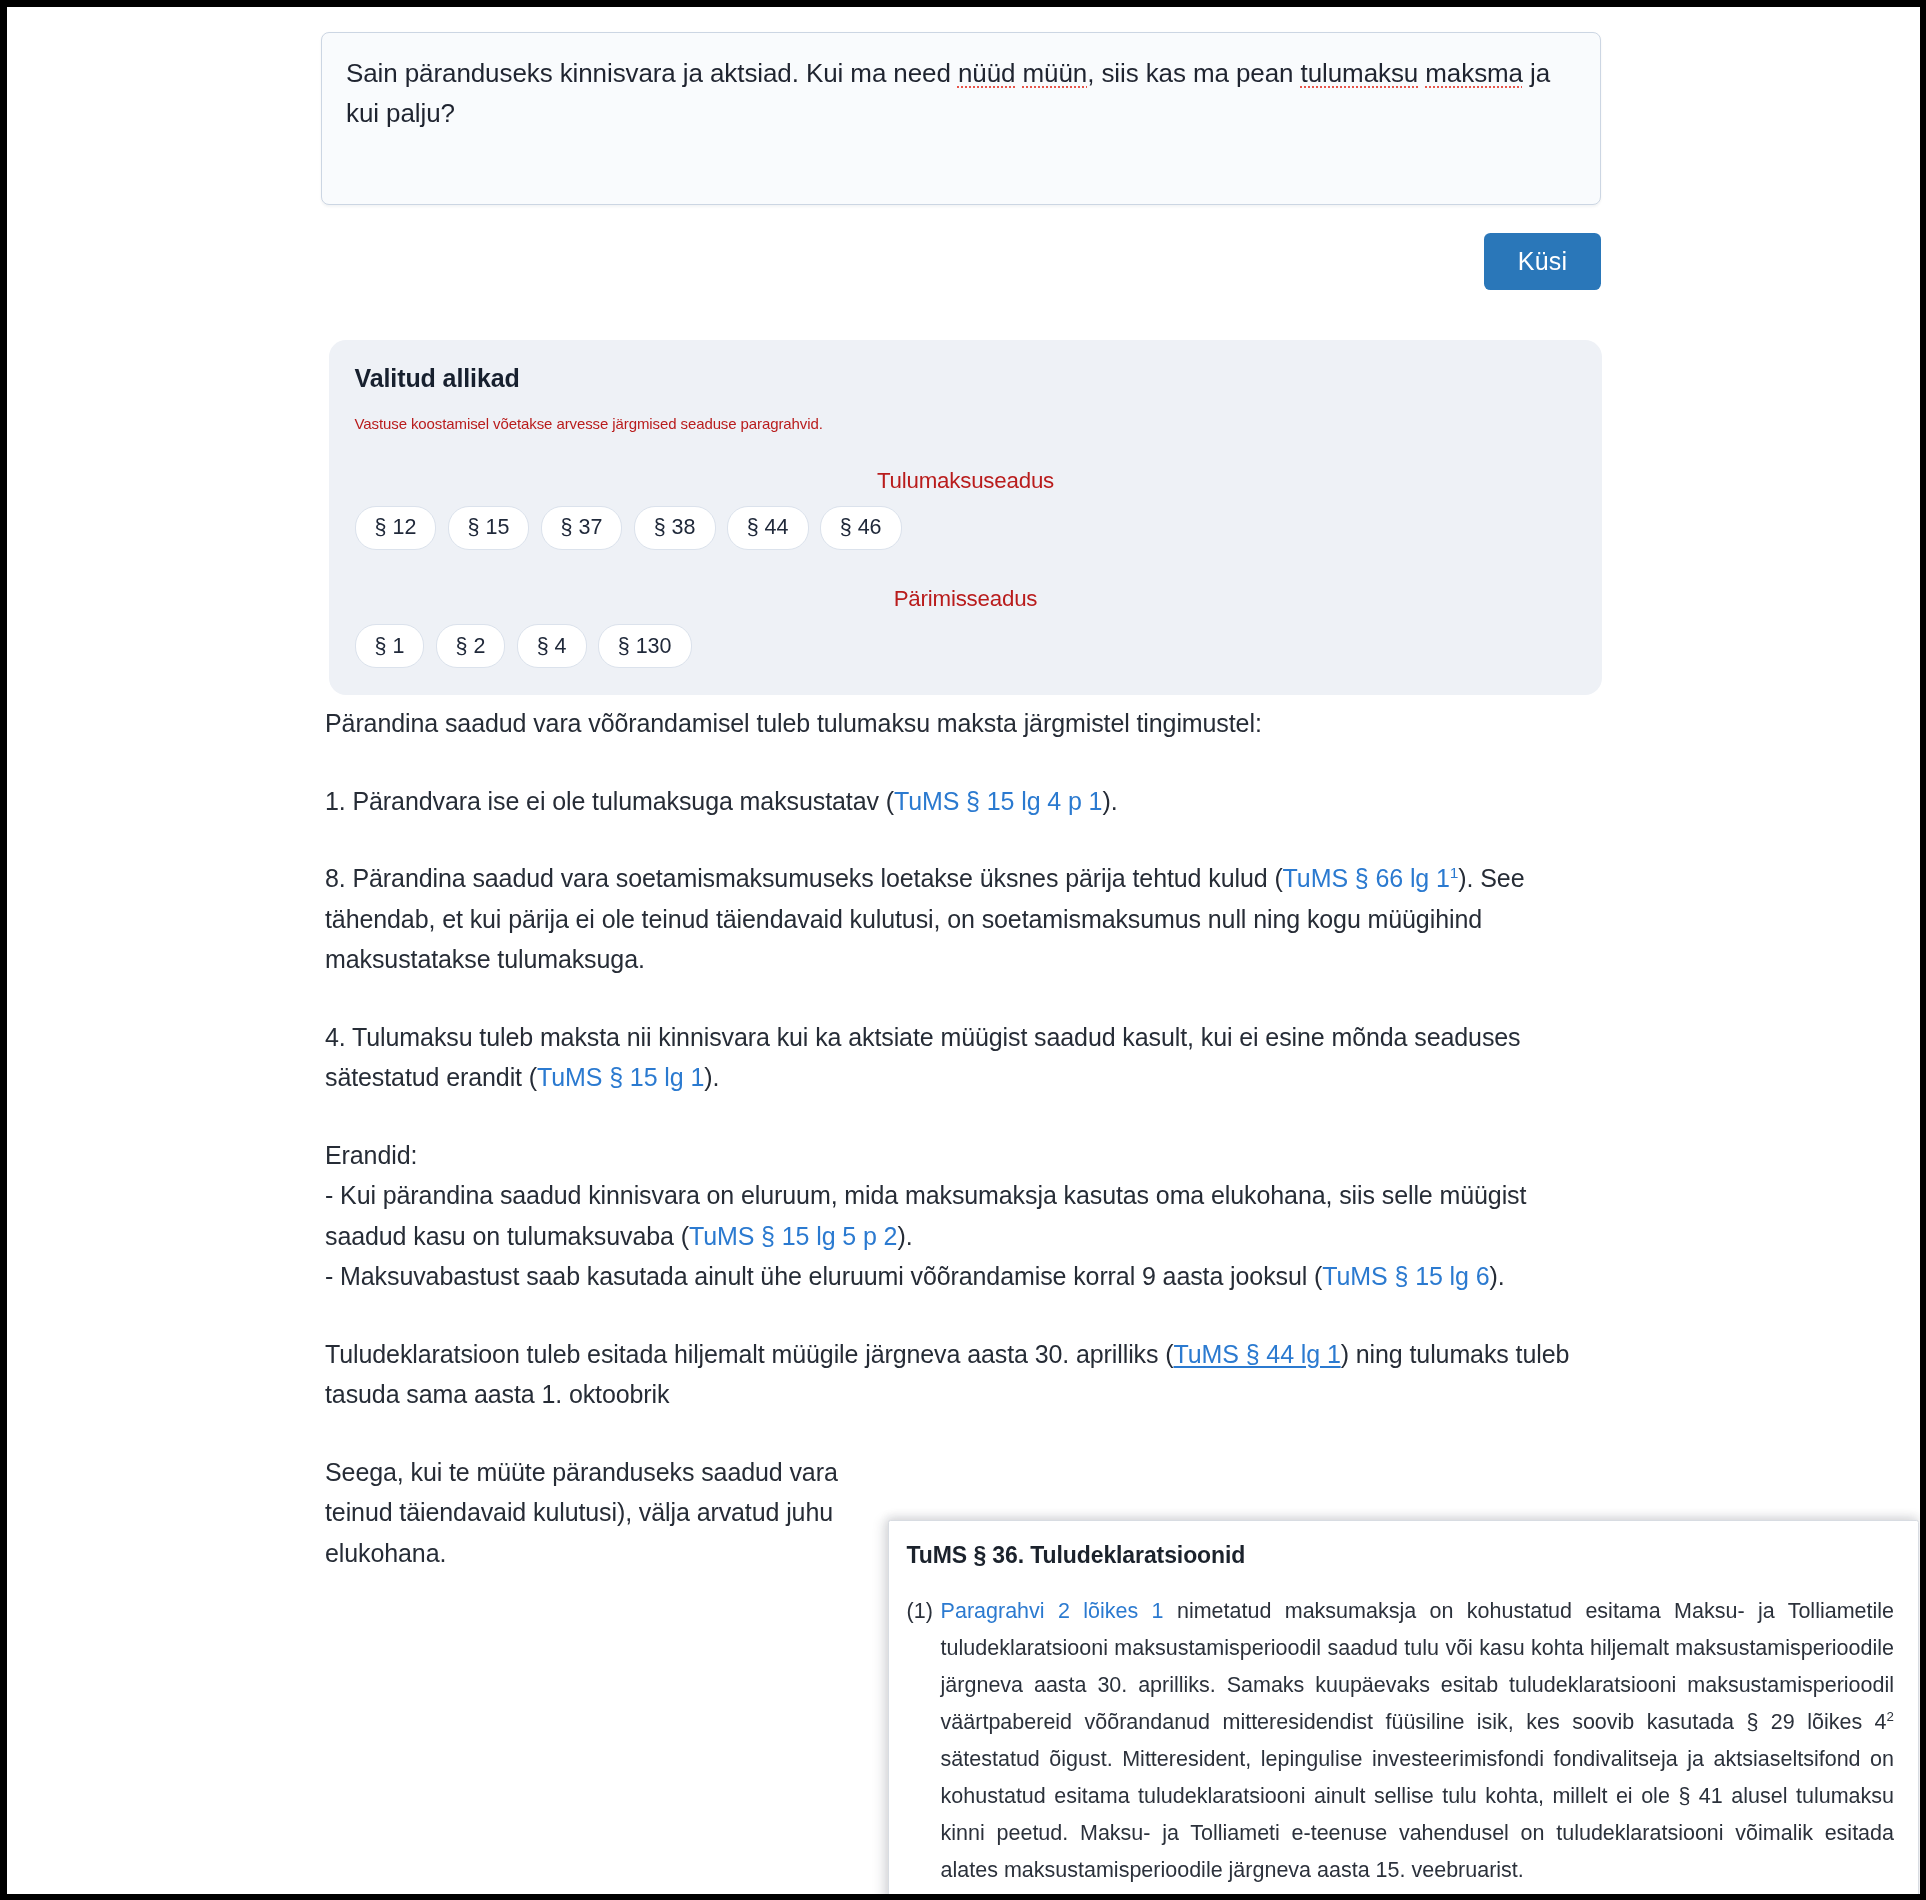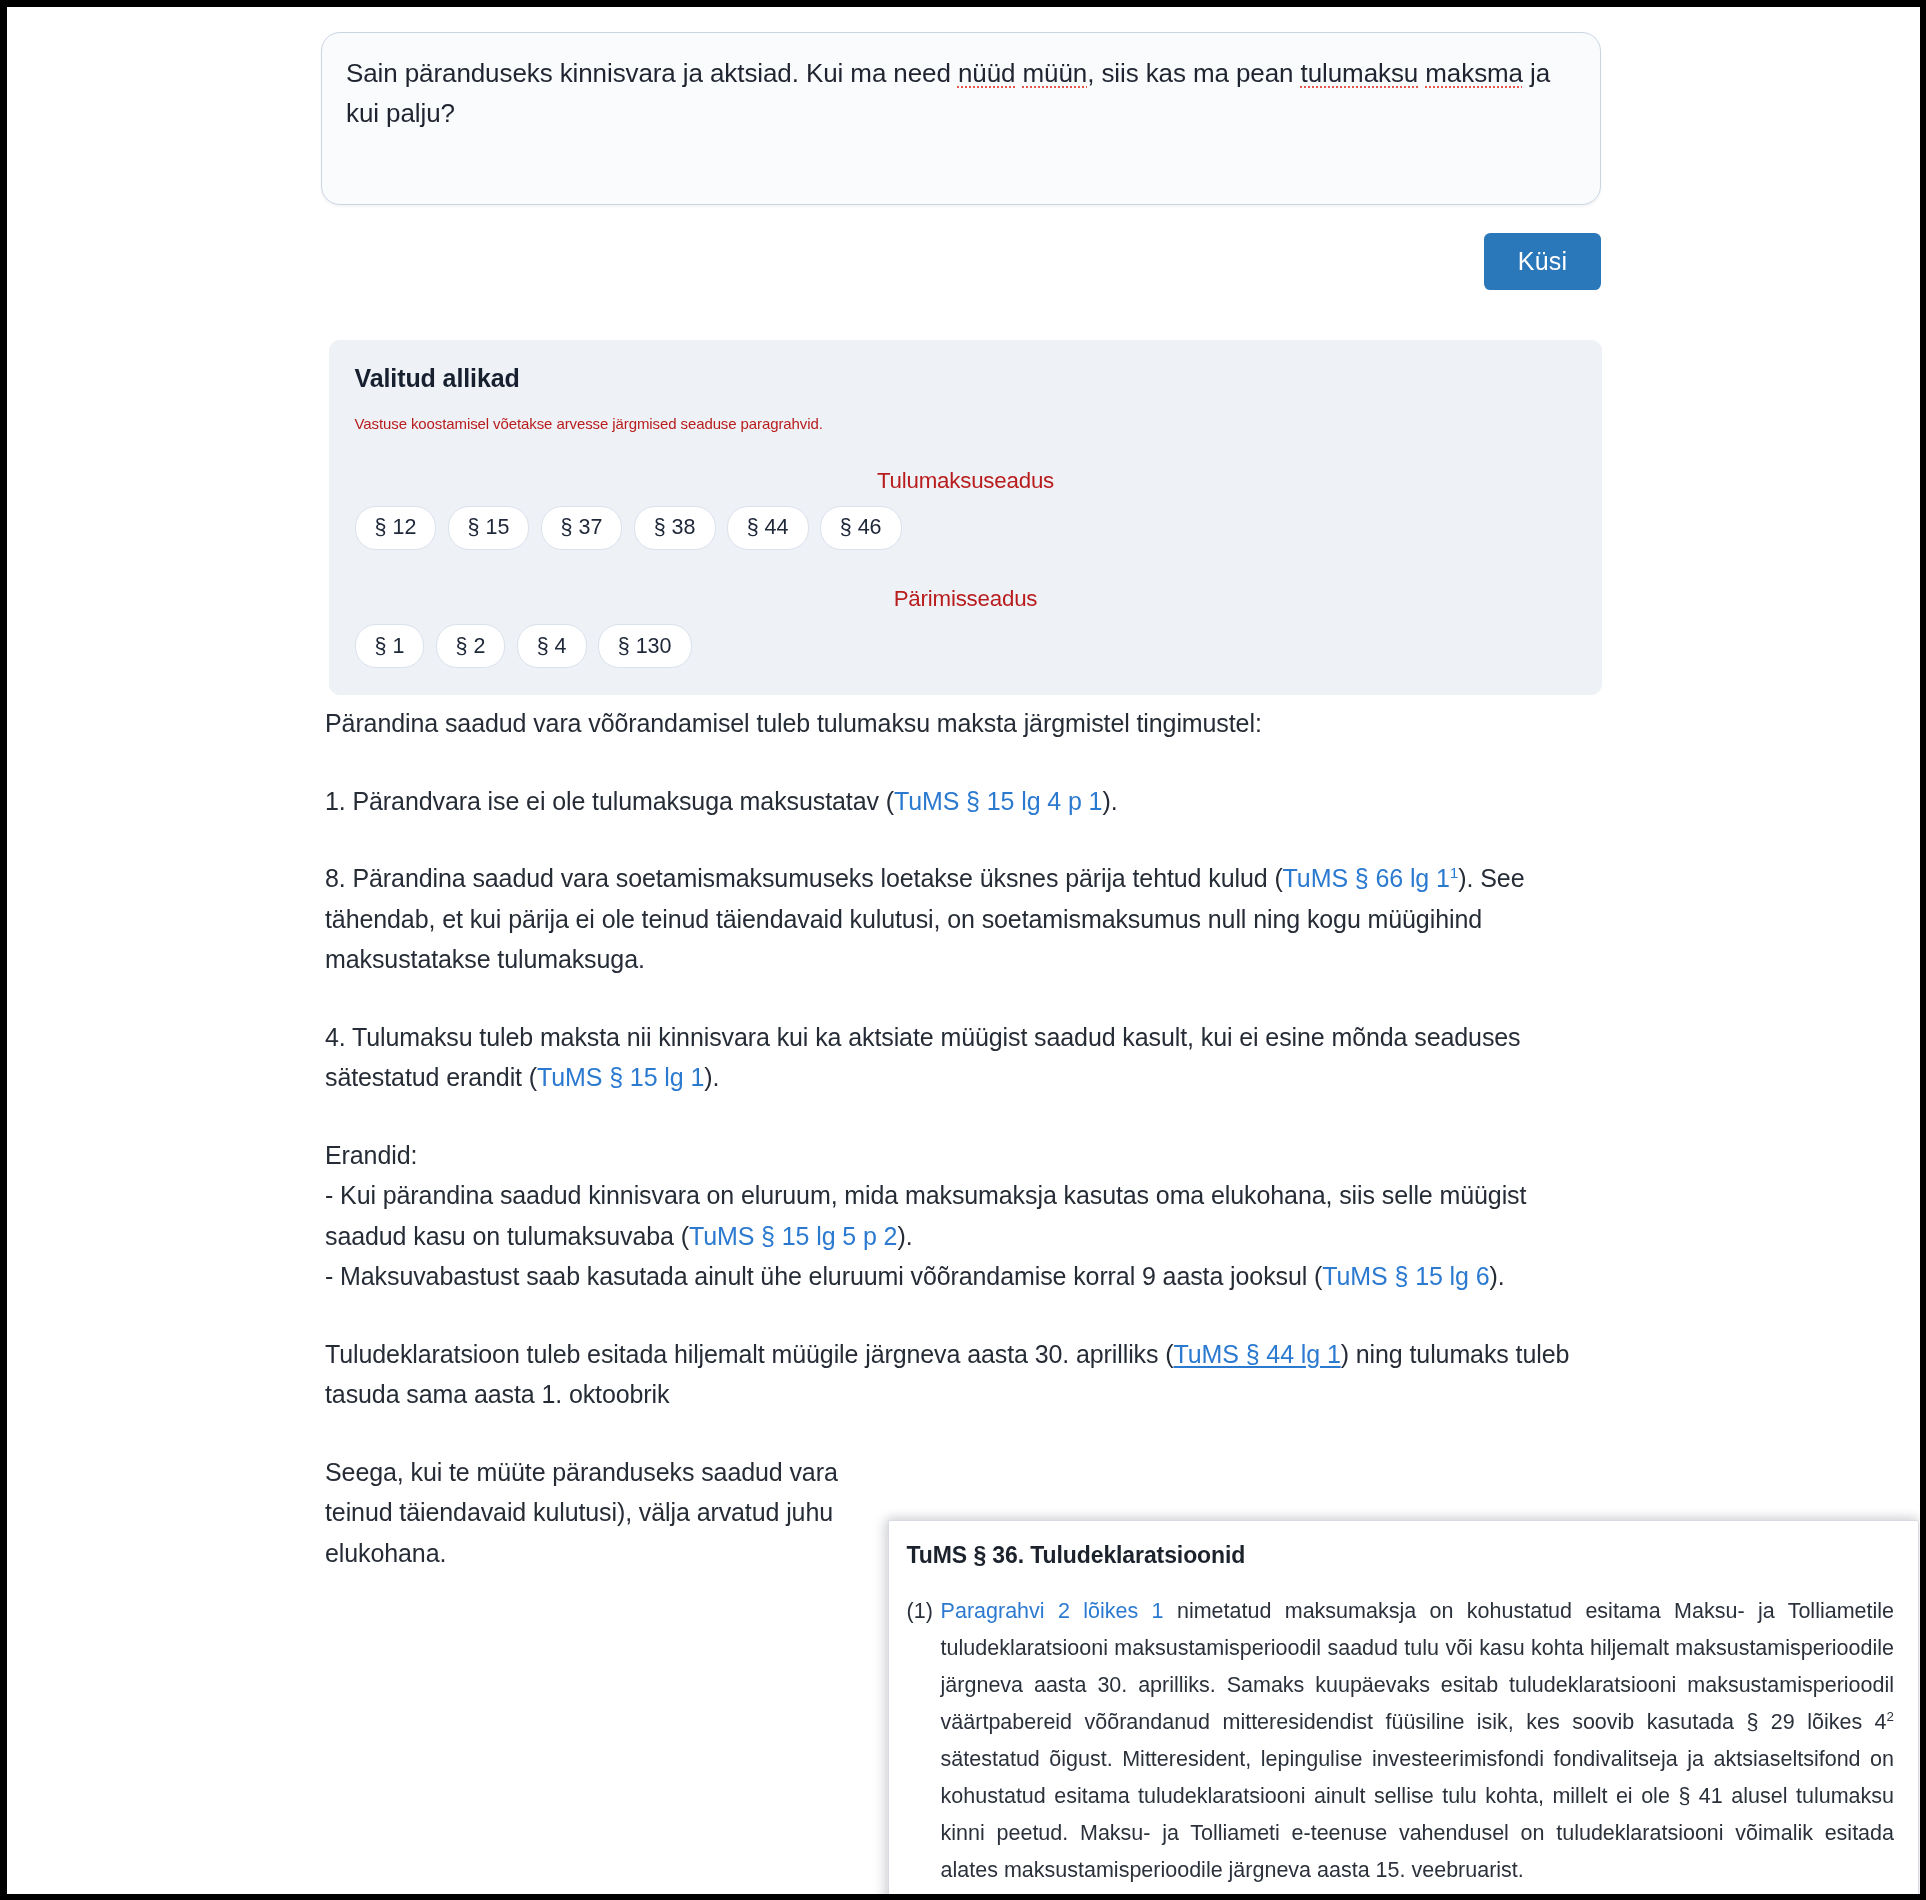--- a/index.html
+++ b/index.html
@@ -35,21 +35,21 @@
   
   .q-box {
     position: absolute;
     left: 314px;
     top: 25px;
     width: 1280px;
     height: 173px;
     box-sizing: border-box;
     background: #f9fbfd;
     border: 1.6px solid #ccd6e3;
-    border-radius: 19px;
+    border-radius: 8px;
     padding: 21px 24px;
     font-size: 26px;
     line-height: 1.52;
     color: #1f2430;
     letter-spacing: -0.1px;
     box-shadow: 0 1.6px 2.4px rgba(20,30,50,0.05);
   }
   .spell {
     text-decoration: underline;
     text-decoration-style: dotted;
@@ -84,21 +84,21 @@
   }
 
   
   .sources {
     position: absolute;
     left: 322px;
     top: 333px;
     width: 1273px;
     box-sizing: border-box;
     background: #eef1f6;
-    border-radius: 11px;
+    border-radius: 17px;
     padding: 24px 25.5px 27px 25.5px;
   }
   .sources h3 {
     margin: 0 0 0 0;
     font-size: 25px;
     font-weight: bold;
     color: #17202e;
     letter-spacing: -0.1px;
   }
   .sources .subtitle {

